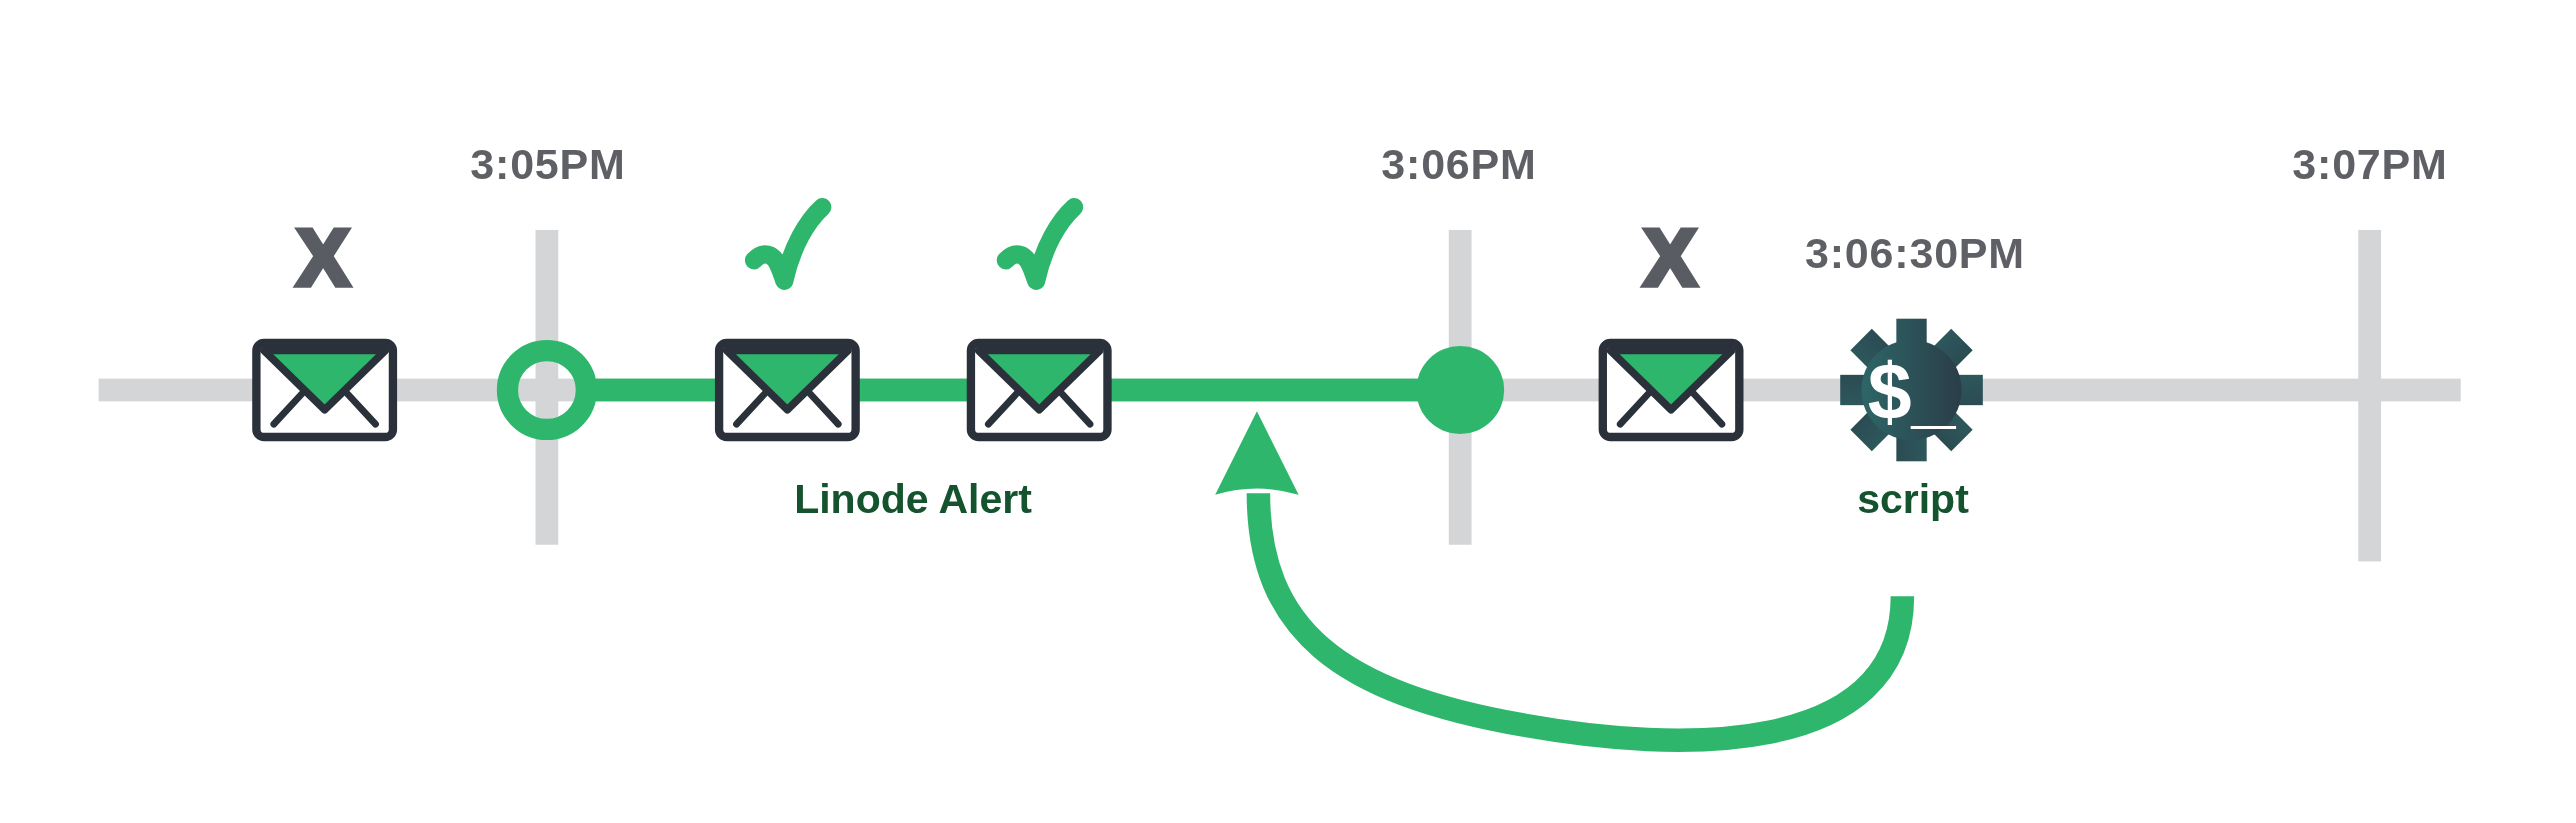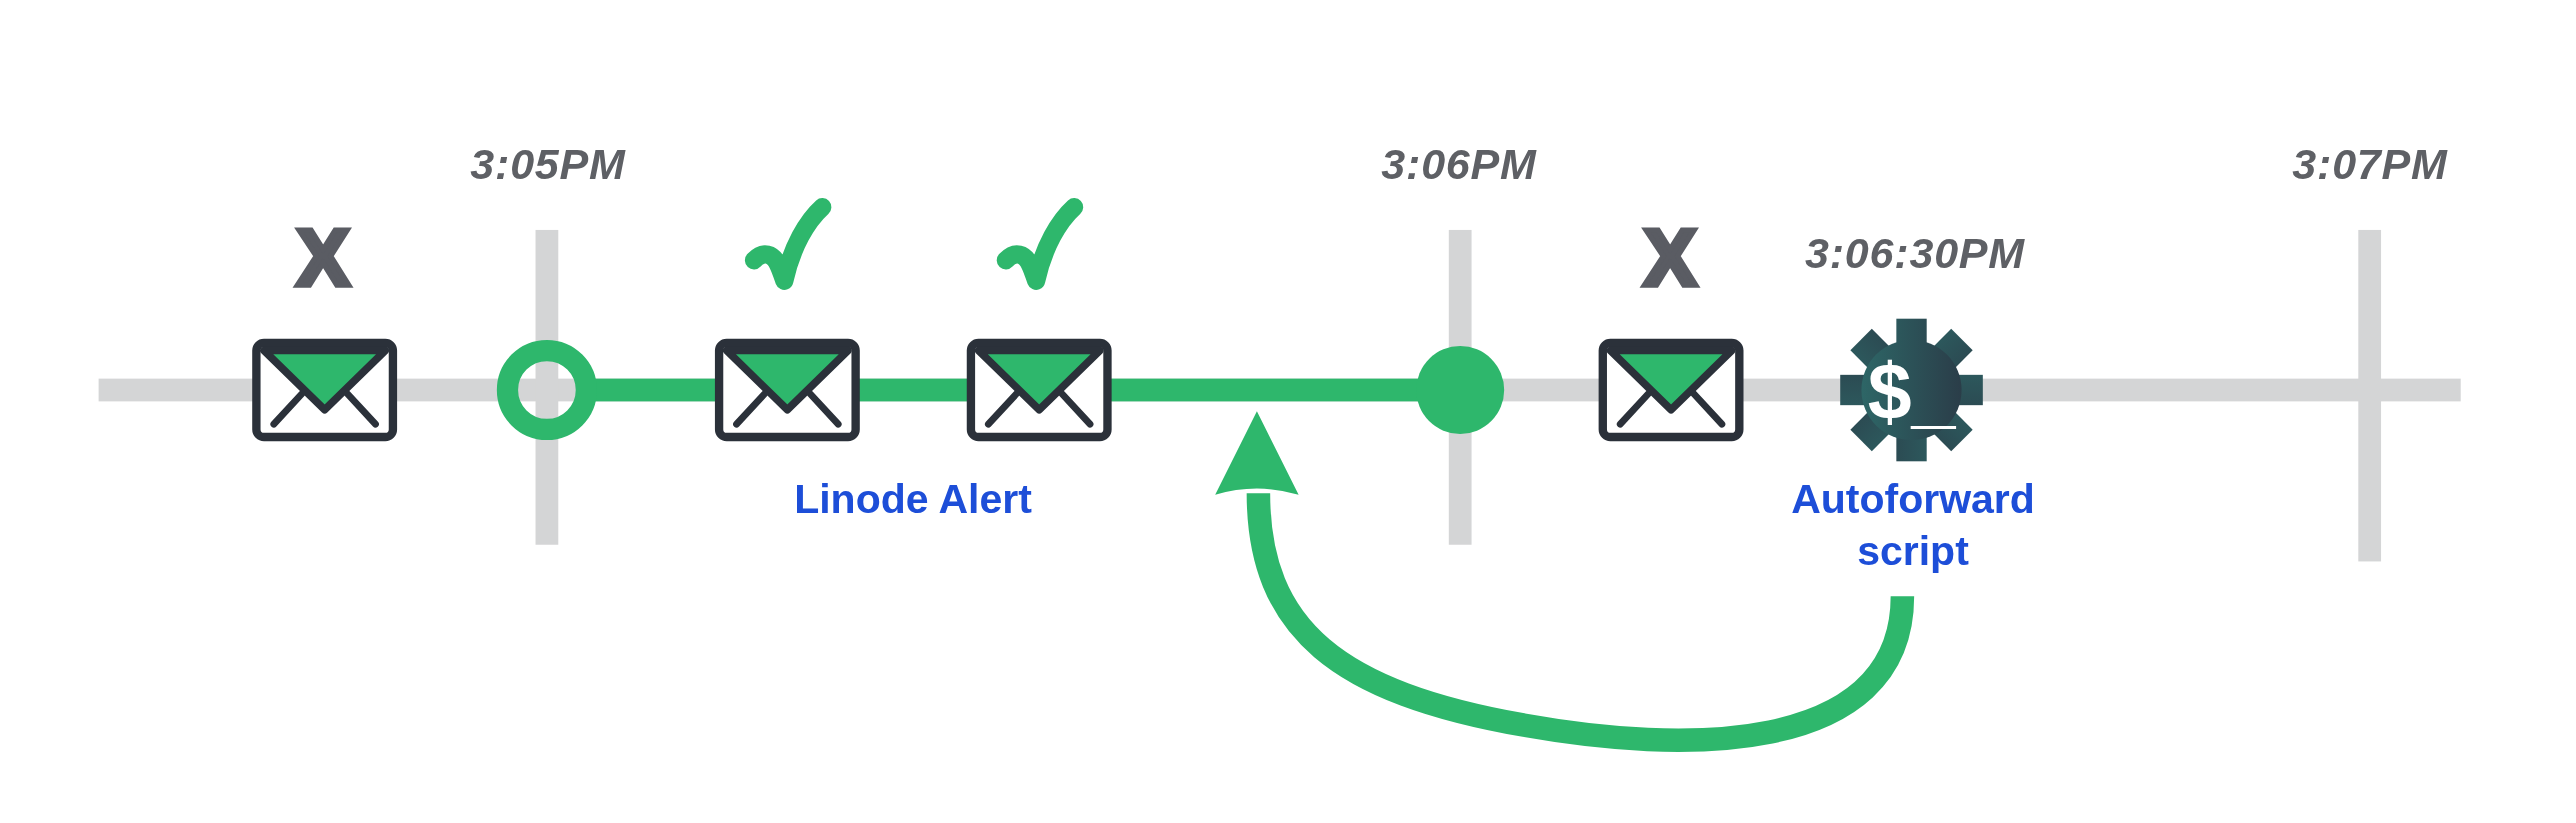--- a/index.html
+++ b/index.html
@@ -26,32 +26,31 @@
     position: absolute;
     transform: translateX(-50%);
     white-space: nowrap;
     font-weight: bold;
     text-align: center;
   }
   .time-label {
     font-size: 43px;
     color: #5E6065;
     letter-spacing: 0.8px;
-    font-style: italic;
   }
   .x-mark {
     font-size: 79px;
     color: #5A5C63;
     -webkit-text-stroke: 5.3px #5A5C63;
     line-height: 1;
   }
   .multi-label {
     font-size: 41px;
     line-height: 52px;
-    color: #1d4ed8;
+    color: #14532d;
   }
 </style>
 </head>
 <body>
 
 <div class="stage">
 
   <svg class="diagram-svg" viewBox="0 0 3396 1086" xmlns="http://www.w3.org/2000/svg">
     <defs>
       <linearGradient id="gearGrad" gradientUnits="userSpaceOnUse" x1="-95" y1="0" x2="95" y2="0">
@@ -115,18 +114,17 @@
   <div class="txt time-label" style="left:2370px; top:140px;text-align:right;">3:07PM</div>
   <div class="txt time-label" style="left:1915px; top:229px;text-align:center;">3:06:30PM</div>
 
   <div class="txt x-mark" style="left:323px; top:218px;">X</div>
   <div class="txt x-mark" style="left:1670px; top:218px;">X</div>
 
   <div class="txt multi-label" style="left:913px; top:473px;">
     <div>Linode Alert</div>
   </div>
   <div class="txt multi-label" style="left:1913px; top:473px;">
-    <div>Autoforward</div>
     <div>script</div>
   </div>
 
 </div>
 
 
 </body></html>

